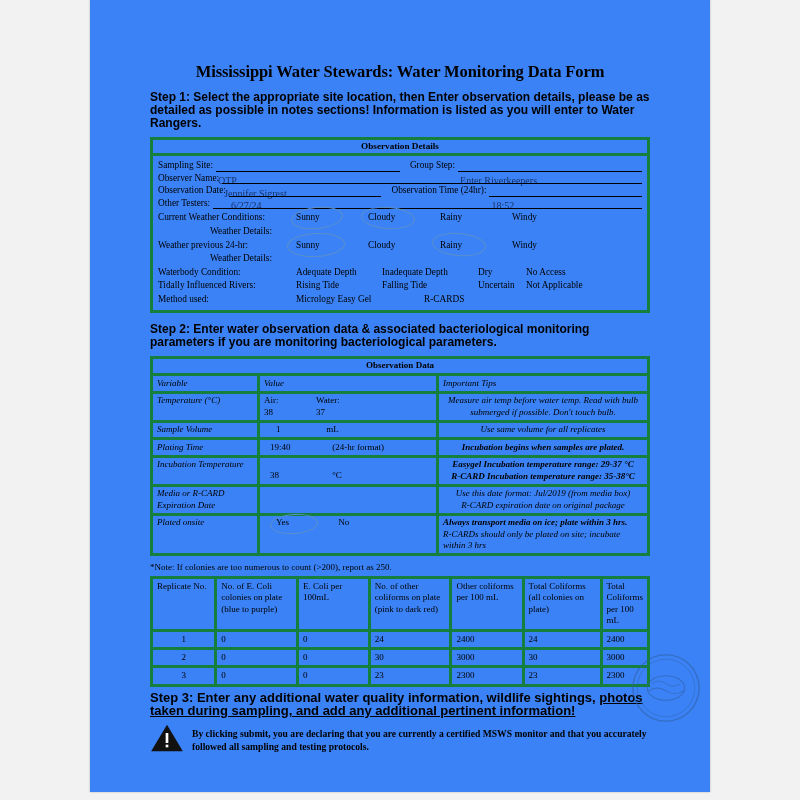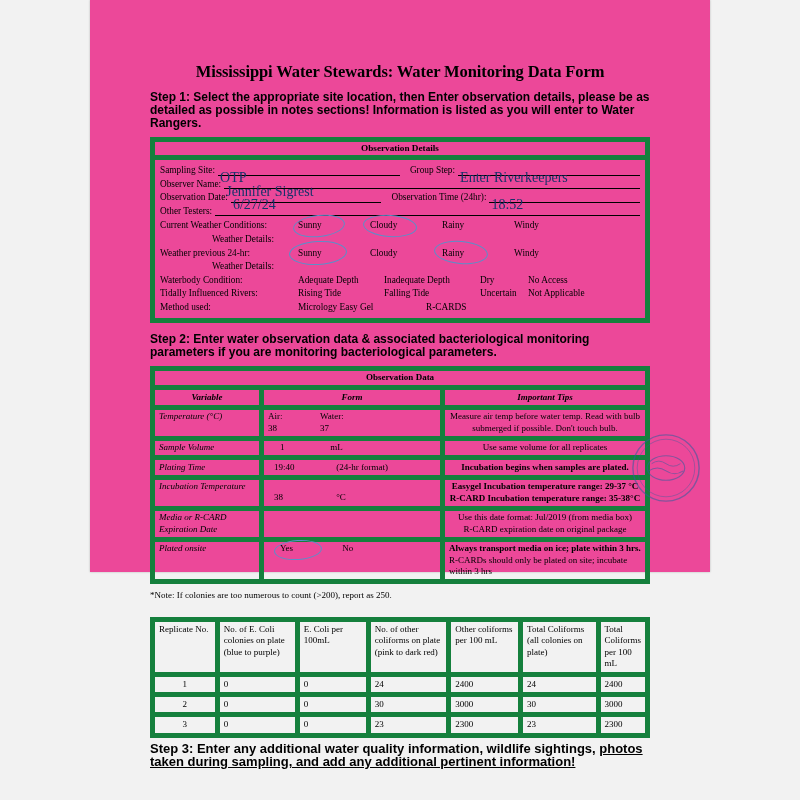--- a/index.html
+++ b/index.html
@@ -11,22 +11,22 @@
     width: 800px;
     height: 800px;
     overflow: hidden;
     font-family: "Liberation Serif", serif;
   }
   .page {
     position: absolute;
     left: 90px;
     top: 0;
     width: 620px;
-    height: 572px;
-    background: #ec4899;
+    height: 792px;
+    background: #3b82f6;
     box-shadow: 0 0 2px rgba(0,0,0,0.25);
   }
   .content {
     position: absolute;
     left: 60px;
     top: 62px;
     width: 500px;
   }
   h1.title {
     font-family: "Liberation Serif", serif;
@@ -43,21 +43,21 @@
     line-height: 13px;
     margin: 0 0 7px 0;
   }
 
   table {
     border-collapse: collapse;
     width: 100%;
     font-size: 9px;
   }
   table, th, td {
-    border: 5px solid #15803d;
+    border: 3px solid #15803d;
   }
   .obs-details-wrap {
     margin-bottom: 10px;
   }
   .tbl-head {
     text-align: center;
     font-weight: bold;
     font-size: 9.2px;
     padding: 1px 0 2px 0;
     font-family: "Liberation Serif", serif;
@@ -72,23 +72,23 @@
   .fill {
     flex: 1;
     border-bottom: 1px solid #000;
     margin-left: 3px;
     position: relative;
     height: 11.5px;
   }
   .hand {
     font-family: "Liberation Serif", serif;
     color: #16326a;
-    font-size: 14px;
+    font-size: 10px;
     position: relative;
-    top: 9px;
+    top: 16px;
     padding-left: 2px;
   }
   .spacer-lbl { padding-left: 52px; }
 
   .opt-row {
     display: flex;
     margin-top: 1px;
   }
   .opt-row .lead { width: 138px; }
   .opt-row .opt { width: 72px; text-align: left; }
@@ -104,39 +104,38 @@
   }
 
   
   .od td, .od th {
     padding: 1.5px 4px;
     vertical-align: top;
     font-size: 9px;
     line-height: 11.5px;
   }
   .od .hdr {
-    text-align: center;
-    font-weight: bold;
+    font-weight: normal;
     font-style: italic;
   }
   .od .c-var { width: 96px; font-style: italic; }
   .od .c-val { width: 168px; }
   .od .c-tip { }
-  .od .tip { text-align: center; }
+  .od .tip { text-align: center; font-style: italic; }
   .od .tip.b { font-weight: bold; }
   .od .tip.l { text-align: left; }
   .banner {
     text-align: center;
     font-weight: bold;
     font-size: 9.2px;
     padding: 1px 0 2px 0;
   }
   .note {
     font-size: 9px;
-    margin: 6px 0 17px 0;
+    margin: 6px 0 4px 0;
   }
 
   
   .rep td, .rep th {
     padding: 2px 4px;
     font-size: 9px;
     line-height: 11.4px;
     vertical-align: top;
   }
   .rep .num { text-align: center; }
@@ -275,21 +274,21 @@
 
     <div class="step">Step 2: Enter water observation data &amp; associated bacteriological monitoring parameters if you are monitoring bacteriological parameters.</div>
 
     <table class="od">
       <tbody>
           <tr>
         <td colspan="3" class="banner">Observation Data</td>
       </tr>
       <tr>
         <td class="c-var hdr">Variable</td>
-        <td class="c-val hdr">Form</td>
+        <td class="c-val hdr">Value</td>
         <td class="c-tip hdr">Important Tips</td>
       </tr>
 
       <tr>
         <td class="c-var">Temperature (°C)</td>
         <td class="c-val">
           <div style="display:flex;">
             <div style="width:52px;">
               <div>Air:</div>
               <div>38</div>
@@ -401,20 +400,28 @@
         <td>23</td>
         <td>2300</td>
       </tr>
     </tbody>
       </table>
 
     <div class="footer-note">
       <span>Step 3: Enter any additional water quality information, wildlife sightings, </span><span class="ul">photos taken during sampling, and add any additional pertinent information!</span>
     </div>
 
+    <div class="declare">
+      <svg class="warn" viewBox="0 0 40 36">
+        <polygon points="20,2 39,34 1,34" fill="#111111"></polygon>
+        <rect x="18.4" y="12" width="3.2" height="12" fill="#ffffff"></rect>
+        <rect x="18.4" y="26" width="3.2" height="3.2" fill="#ffffff"></rect>
+      </svg>
+      <div class="txt">By clicking submit, you are declaring that you are currently a certified MSWS monitor and that you accurately followed all sampling and testing protocols.</div>
+    </div>
 
   </div>
 
   <svg class="seal" viewBox="0 0 100 100">
     <circle cx="50" cy="50" r="46" fill="none" stroke="#2f5e9e" stroke-width="2"></circle>
     <circle cx="50" cy="50" r="40" fill="none" stroke="#2f5e9e" stroke-width="1"></circle>
     <ellipse cx="50" cy="50" rx="26" ry="17" fill="none" stroke="#2f5e9e" stroke-width="1.6"></ellipse>
     <path d="M26 54 q12 -8 24 0 t24 0" fill="none" stroke="#2f5e9e" stroke-width="1.6"></path>
     <path d="M30 44 q10 -7 20 0 t20 0" fill="none" stroke="#2f5e9e" stroke-width="1.2"></path>
   </svg>

